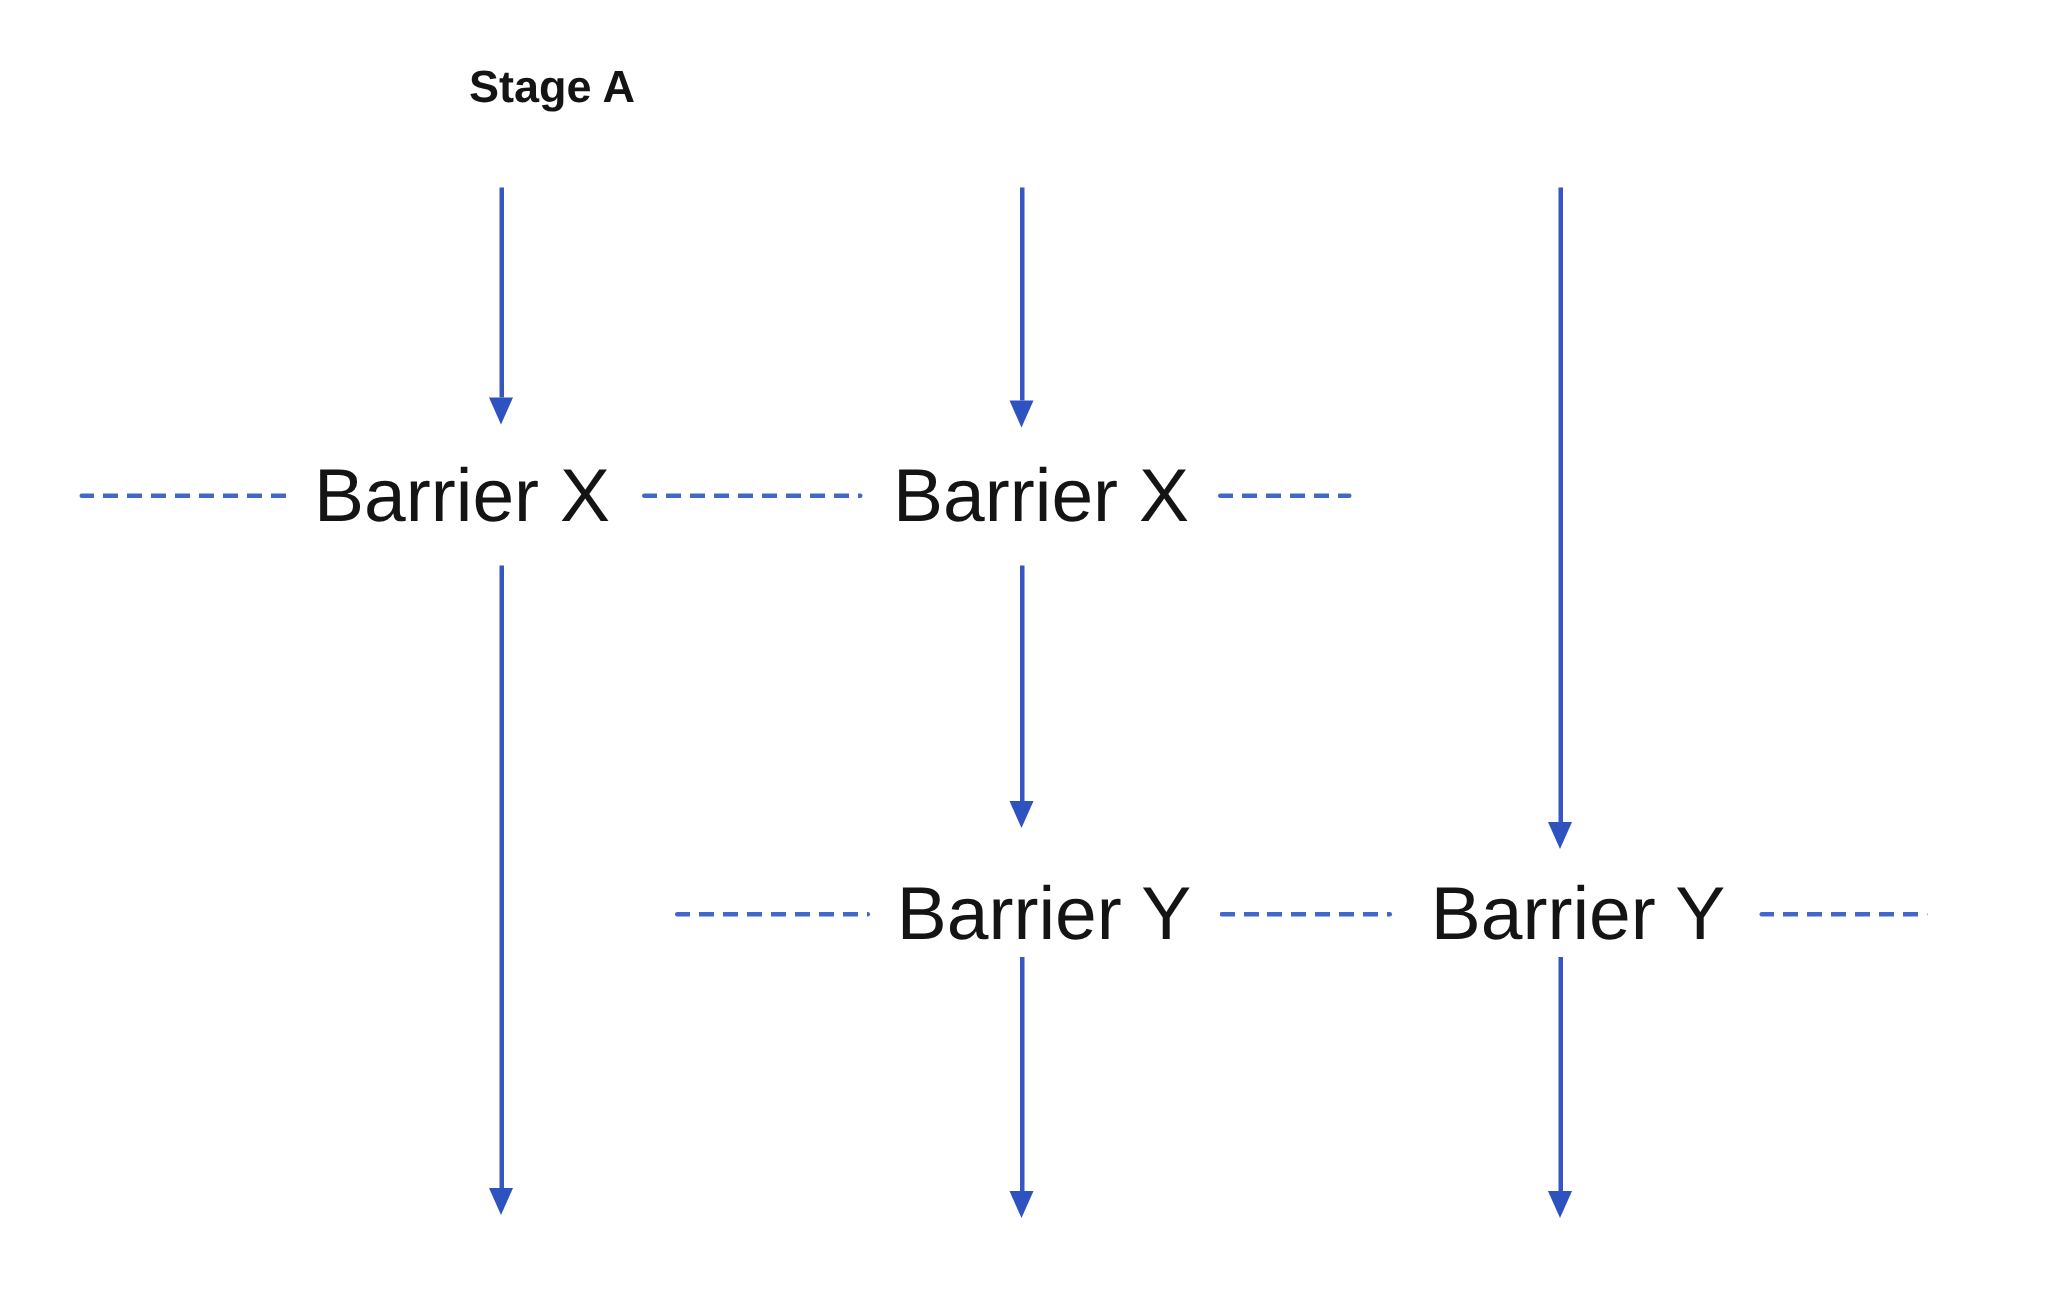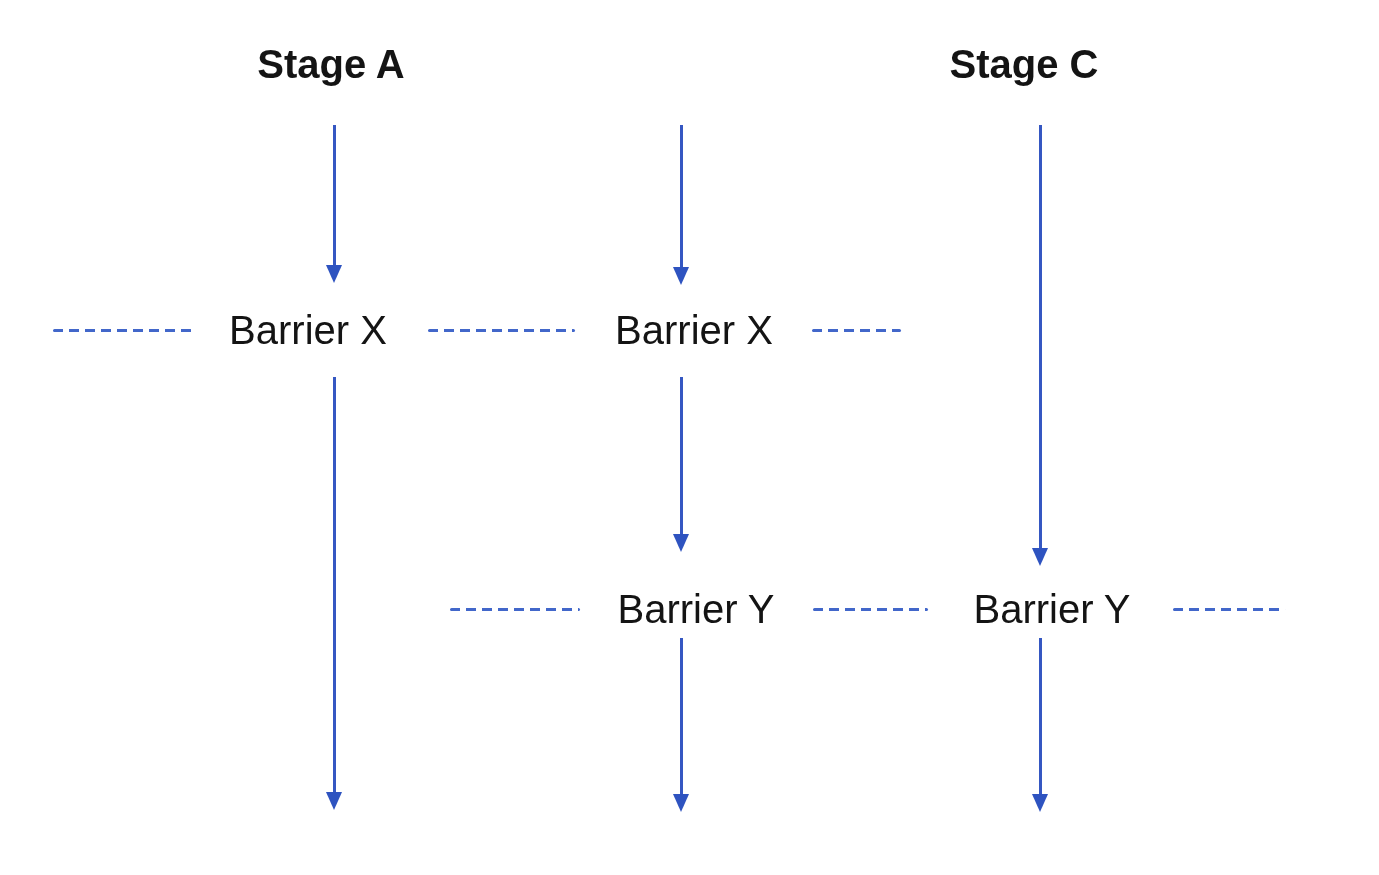--- a/index.html
+++ b/index.html
@@ -19,30 +19,31 @@
     position: relative;
     width: 1379px;
     height: 875px;
     background: var(--background);
     overflow: hidden;
   }
   .stage-label {
     position: absolute;
     top: 42px;
     transform: translateX(-50%);
-    font-size: 40px;
+    font-size: 30px;
     font-weight: bold;
     color: var(--text);
     white-space: nowrap;
     line-height: 1.1;
+    margin-left: 37px;
   }
   .barrier-label {
     position: absolute;
     transform: translate(-50%, -50%);
-    font-size: 40px;
+    font-size: 50px;
     font-weight: normal;
     color: var(--text);
     white-space: nowrap;
     background: var(--background);
     padding: 0 4px;
   }
   .vline {
     position: absolute;
     width: 3px;
     background: var(--arrow);
@@ -65,21 +66,20 @@
     );
     border-radius: 2px;
   }
 </style>
 </head>
 <body>
 
 <div class="canvas">
 
   <div class="stage-label" style="left:331px;">Stage A</div>
-  <div class="stage-label" style="left:1024px;">Stage C</div>
 
   <div class="vline" style="left:332.5px; top:125px; height:140px;"></div>
   <div class="ahead" style="left:326px; top:265px;"></div>
   <div class="vline" style="left:332.5px; top:377px; height:415px;"></div>
   <div class="ahead" style="left:326px; top:792px;"></div>
 
   <div class="vline" style="left:679.5px; top:125px; height:142px;"></div>
   <div class="ahead" style="left:673px; top:267px;"></div>
   <div class="vline" style="left:679.5px; top:377px; height:157px;"></div>
   <div class="ahead" style="left:673px; top:534px;"></div>

